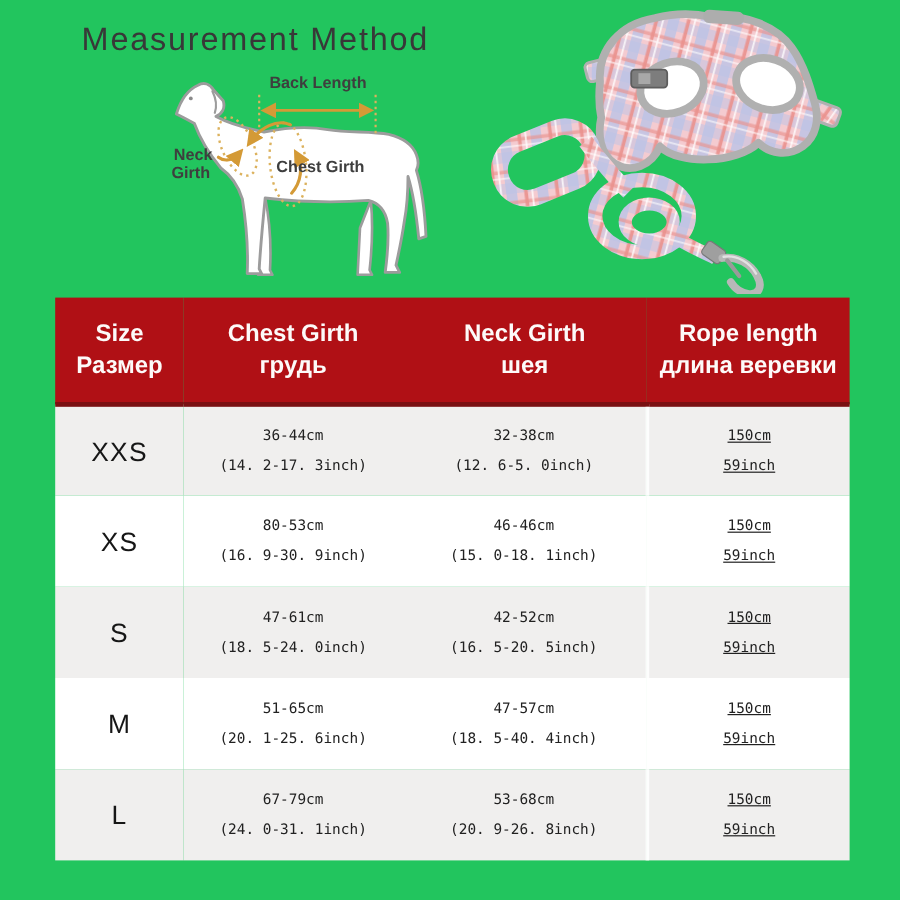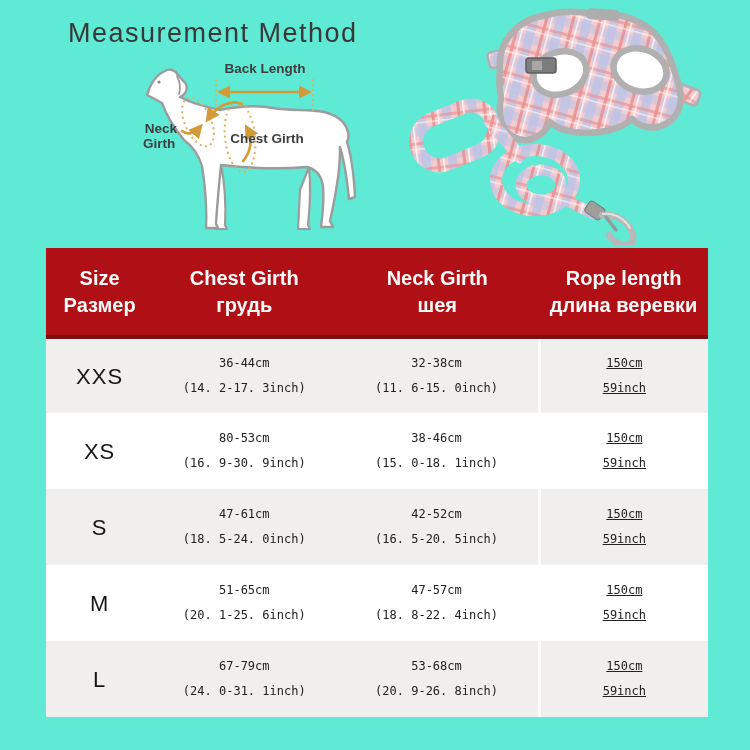--- a/index.html
+++ b/index.html
@@ -1,17 +1,17 @@
 <!DOCTYPE html>
 <html><head>
 <meta charset="utf-8">
 <style>
   html,body { margin:0; padding:0; background:#ffffff; }
   .canvas {
-    position:relative; width:750px; height:750px; background:#5eead4;
+    position:relative; width:750px; height:750px; background:#22c55e;
     font-family:"Liberation Sans", sans-serif; overflow:hidden;
   }
   .title {
     position:absolute; left:68px; top:18px;
     font-size:27px; font-weight:500; letter-spacing:1.5px; color:#383838;
     white-space:nowrap;
   }
   .dog-svg { position:absolute; left:95px; top:55px; }
   .product-svg { position:absolute; left:400px; top:0px; }
 
@@ -155,35 +155,35 @@
     </thead>
     <tbody>
       <tr class="stripe">
         <td class="size-cell">XXS</td>
         <td>
           <div>36-44cm</div>
           <div>(14. 2-17. 3inch)</div>
         </td>
         <td>
           <div>32-38cm</div>
-          <div>(11. 6-15. 0inch)</div>
+          <div>(12. 6-5. 0inch)</div>
         </td>
         <td class="rope-cell">
           <div>150cm</div>
           <div>59inch</div>
         </td>
       </tr>
       <tr>
         <td class="size-cell">XS</td>
         <td>
           <div>80-53cm</div>
           <div>(16. 9-30. 9inch)</div>
         </td>
         <td>
-          <div>38-46cm</div>
+          <div>46-46cm</div>
           <div>(15. 0-18. 1inch)</div>
         </td>
         <td class="rope-cell">
           <div>150cm</div>
           <div>59inch</div>
         </td>
       </tr>
       <tr class="stripe">
         <td class="size-cell">S</td>
         <td>
@@ -200,21 +200,21 @@
         </td>
       </tr>
       <tr>
         <td class="size-cell">M</td>
         <td>
           <div>51-65cm</div>
           <div>(20. 1-25. 6inch)</div>
         </td>
         <td>
           <div>47-57cm</div>
-          <div>(18. 8-22. 4inch)</div>
+          <div>(18. 5-40. 4inch)</div>
         </td>
         <td class="rope-cell">
           <div>150cm</div>
           <div>59inch</div>
         </td>
       </tr>
       <tr class="stripe">
         <td class="size-cell">L</td>
         <td>
           <div>67-79cm</div>

